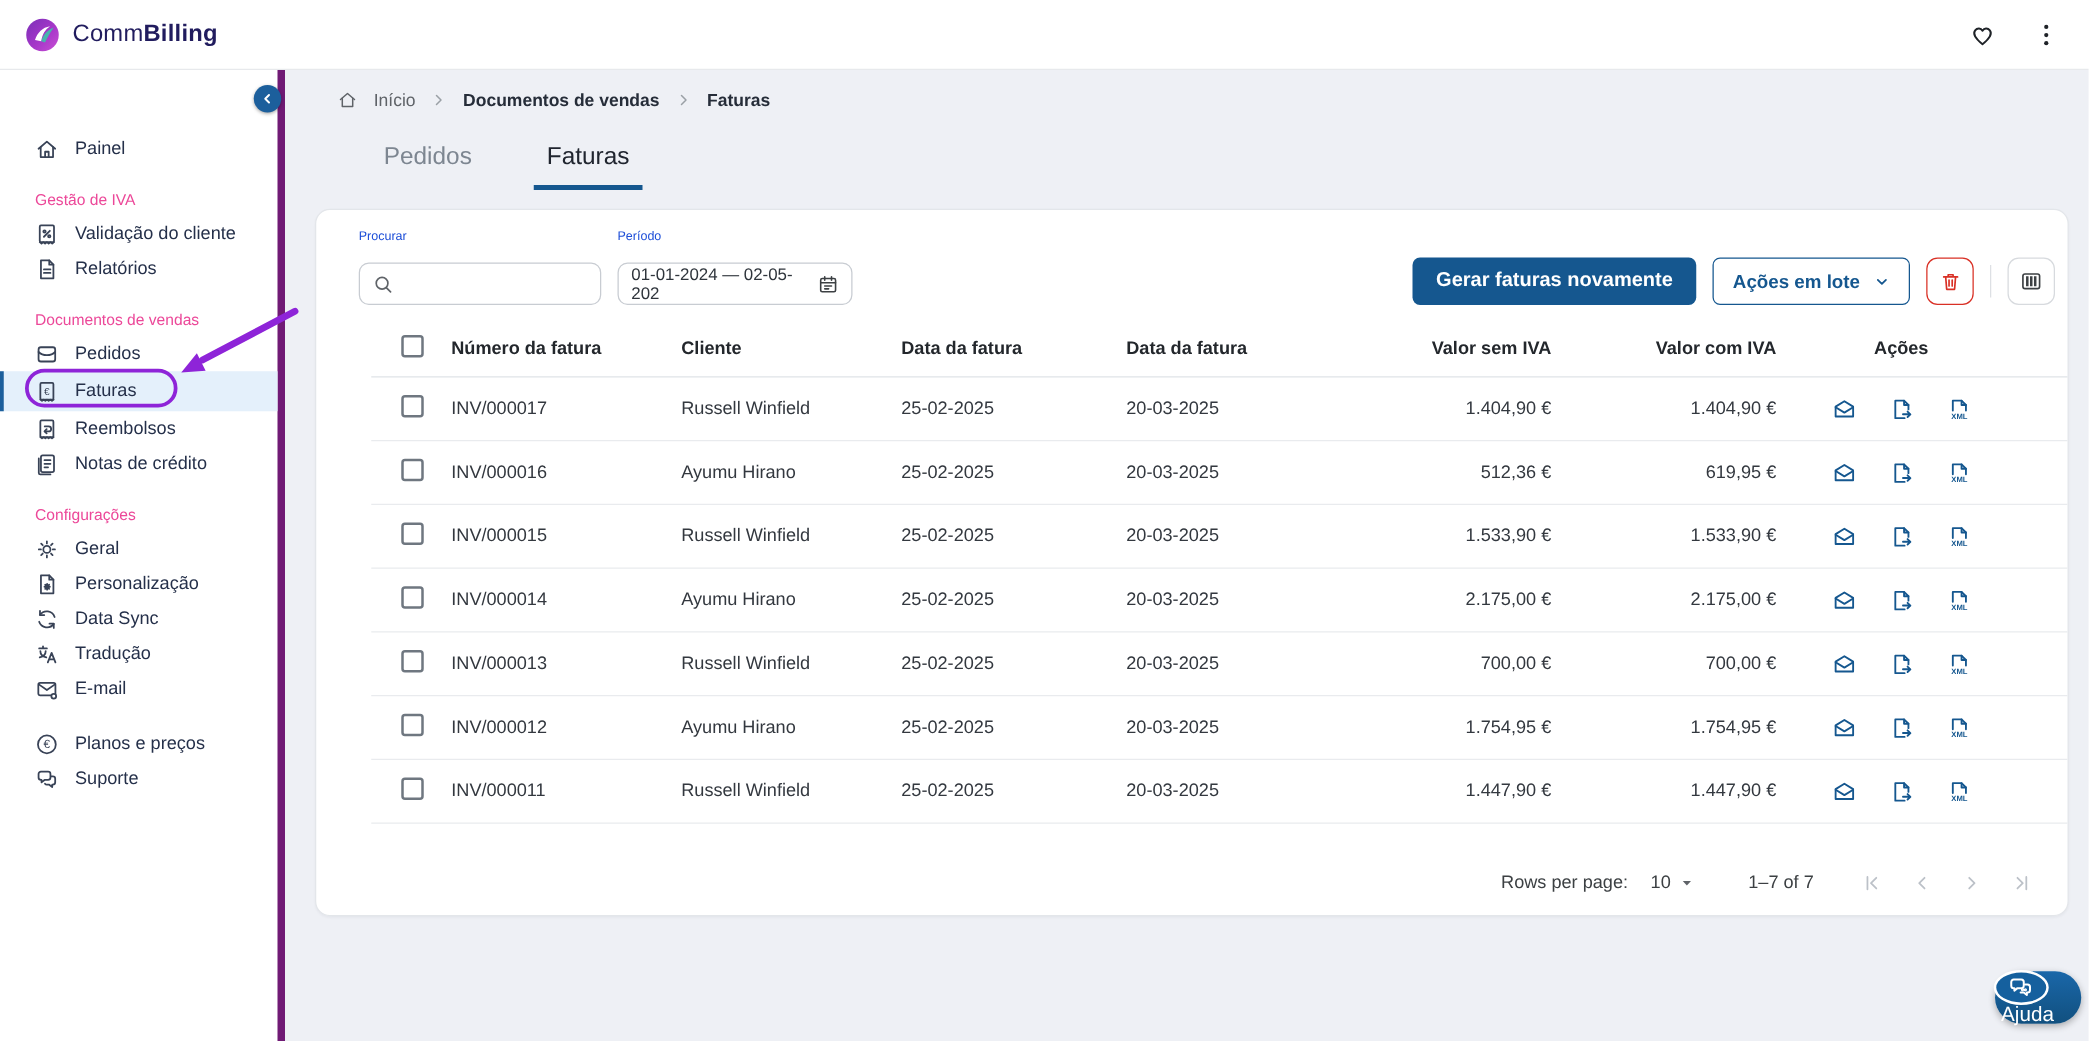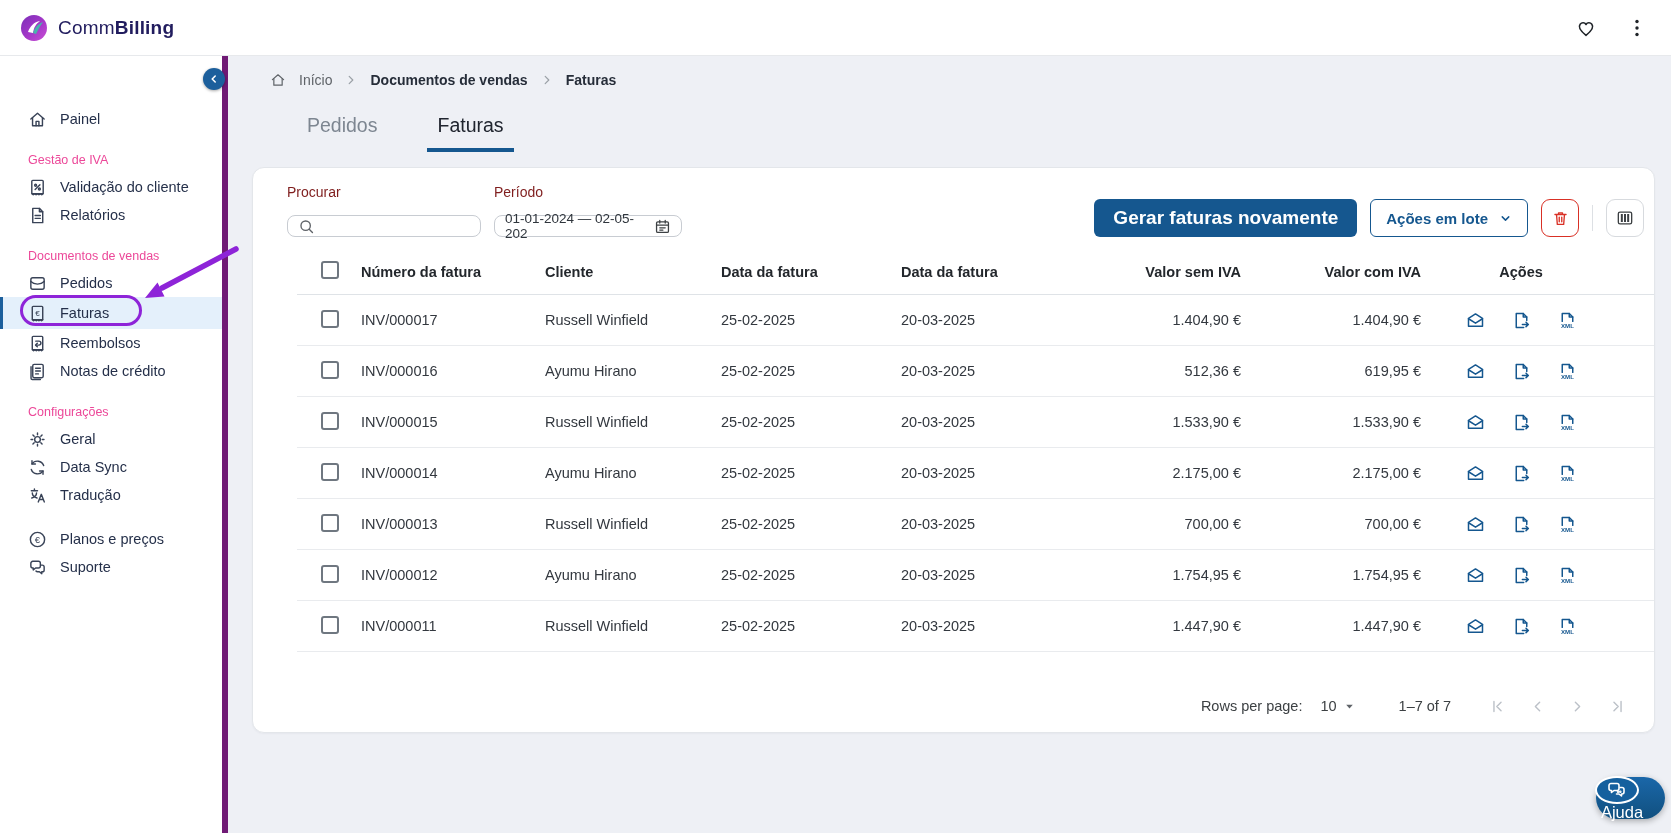--- a/index.html
+++ b/index.html
@@ -48,31 +48,31 @@
 
   .tabs { display:flex; gap:40px; margin-top:26px; padding-left:45px; }
   .tab { font-size:19.5px; color:#7d8691; padding:0 10px 11px 10px; cursor:pointer; border-bottom:4px solid transparent; }
   .tab.active { color:#20252f; border-bottom-color:#15578f; }
 
   
   .card { margin-top:15px; background:#fff; border:1px solid #e3e6ea; border-radius:12px;
           height:566px; display:flex; flex-direction:column; box-shadow:0 1px 2px rgba(20,30,50,.04); }
 
   .filters { display:flex; align-items:flex-end; padding:16px 10px 0 34px; }
-  .field-label { font-size:14px; color:#7f1d1d; margin-bottom:15px; }
-  .input { height:22px; border:1px solid #c8ccd2; border-radius:8px; background:#fff;
+  .field-label { font-size:10px; color:#1d4ed8; margin-bottom:15px; }
+  .input { height:34px; border:1px solid #c8ccd2; border-radius:8px; background:#fff;
            display:flex; align-items:center; padding:0 10px;margin-top:12px; }
   .search-wrap { width:194px; color:#5f6368; gap:8px; }
   .search-wrap input { border:none; outline:none; width:100%; font-size:14px; font-family:inherit; }
   .period-group { margin-left:13px; }
   .period-input { width:188px; font-size:13.5px; color:#2f353c; justify-content:space-between; cursor:pointer; }
   .cal-ic { display:flex; color:#3c4043; }
 
   .btns { margin-left:auto; display:flex; align-items:center; gap:13px; padding-right:0; }
-  .btn-primary { background:#15578f; color:#fff; font-weight:700; font-size:19px; border:none;
+  .btn-primary { background:#15578f; color:#fff; font-weight:700; font-size:16px; border:none;
                  border-radius:6px; height:38px; padding:0 19px; cursor:pointer; font-family:inherit; }
   .btn-outline { background:#fff; color:#15578f; font-weight:700; font-size:15px; border:1px solid #15578f;
                  border-radius:6px; height:38px; padding:0 15px; display:flex; align-items:center; gap:11px;
                  cursor:pointer; font-family:inherit; }
   .btn-icon { width:38px; height:38px; border-radius:9px; display:flex; align-items:center;
               justify-content:center; background:#fff; cursor:pointer; }
   .btn-danger { border:1px solid #d93025; color:#d93025; }
   .btn-cols { border:1px solid #d7dade; color:#3c4043; }
   .vdiv { width:1px; height:26px; background:#dde0e4; }
 
@@ -241,20 +241,30 @@
     <div class="nav-item">
       <span class="nav-ic">
         <svg viewBox="0 0 20 20" fill="none" stroke="currentColor" stroke-width="1.5" stroke-linecap="round">
             <circle cx="10" cy="10" r="3"></circle>
             <path d="M10 3.2 V5 M10 15 V16.8 M3.2 10 H5 M15 10 H16.8 M5.2 5.2 L6.5 6.5 M13.5 13.5 L14.8 14.8 M14.8 5.2 L13.5 6.5 M6.5 13.5 L5.2 14.8"></path>
           </svg>
       </span>
       <span class="nav-label">Geral</span>
     </div>
 
+    <div class="nav-item">
+      <span class="nav-ic">
+        <svg viewBox="0 0 20 20" fill="none" stroke="currentColor" stroke-width="1.5" stroke-linecap="round" stroke-linejoin="round">
+            <path d="M5 2.5 H12 L15.5 6 V17.5 H5 Z"></path>
+            <path d="M12 2.5 V6 H15.5"></path>
+            <path d="M10.2 9.5 V14.5 M8 12 H12.5 M8.6 10.3 L11.9 13.7 M11.9 10.3 L8.6 13.7"></path>
+          </svg>
+      </span>
+      <span class="nav-label">Personalização</span>
+    </div>
 
     <div class="nav-item">
       <span class="nav-ic">
         <svg viewBox="0 0 20 20" fill="none" stroke="currentColor" stroke-width="1.5" stroke-linecap="round" stroke-linejoin="round">
             <path d="M16.5 8 A7 7 0 0 0 4.2 6.2"></path>
             <path d="M4.2 2.8 V6.4 H7.8"></path>
             <path d="M3.5 12 A7 7 0 0 0 15.8 13.8"></path>
             <path d="M15.8 17.2 V13.6 H12.2"></path>
           </svg>
       </span>
@@ -265,20 +275,30 @@
       <span class="nav-ic">
         <svg viewBox="0 0 20 20" fill="none" stroke="currentColor" stroke-width="1.5" stroke-linecap="round" stroke-linejoin="round">
             <path d="M3.5 5 H10 M6.75 3.2 V5"></path>
             <path d="M4.5 7.2 C4.5 10 7 12 9.5 12.6 M9 7.2 C9 10 6.5 12 4 12.6"></path>
             <path d="M10.8 16.8 L14 8.8 L17.2 16.8 M11.9 14.2 H16.1"></path>
           </svg>
       </span>
       <span class="nav-label">Tradução</span>
     </div>
 
+    <div class="nav-item">
+      <span class="nav-ic">
+        <svg viewBox="0 0 20 20" fill="none" stroke="currentColor" stroke-width="1.5" stroke-linecap="round" stroke-linejoin="round">
+            <rect x="2.8" y="4.5" width="14.4" height="10.5" rx="1.5"></rect>
+            <path d="M3.5 6 L10 10.5 L16.5 6"></path>
+            <circle cx="15.8" cy="15.8" r="2" fill="#fff"></circle>
+          </svg>
+      </span>
+      <span class="nav-label">E-mail</span>
+    </div>
 
     <div class="nav-gap"></div>
 
     <div class="nav-item">
       <span class="nav-ic">
         <svg viewBox="0 0 20 20" fill="none" stroke="currentColor" stroke-width="1.5">
             <circle cx="10" cy="10" r="7.5"></circle>
             <text x="10" y="13.4" text-anchor="middle" font-size="10" fill="currentColor" stroke="none" font-family="'Liberation Sans',sans-serif">€</text>
           </svg>
       </span>

